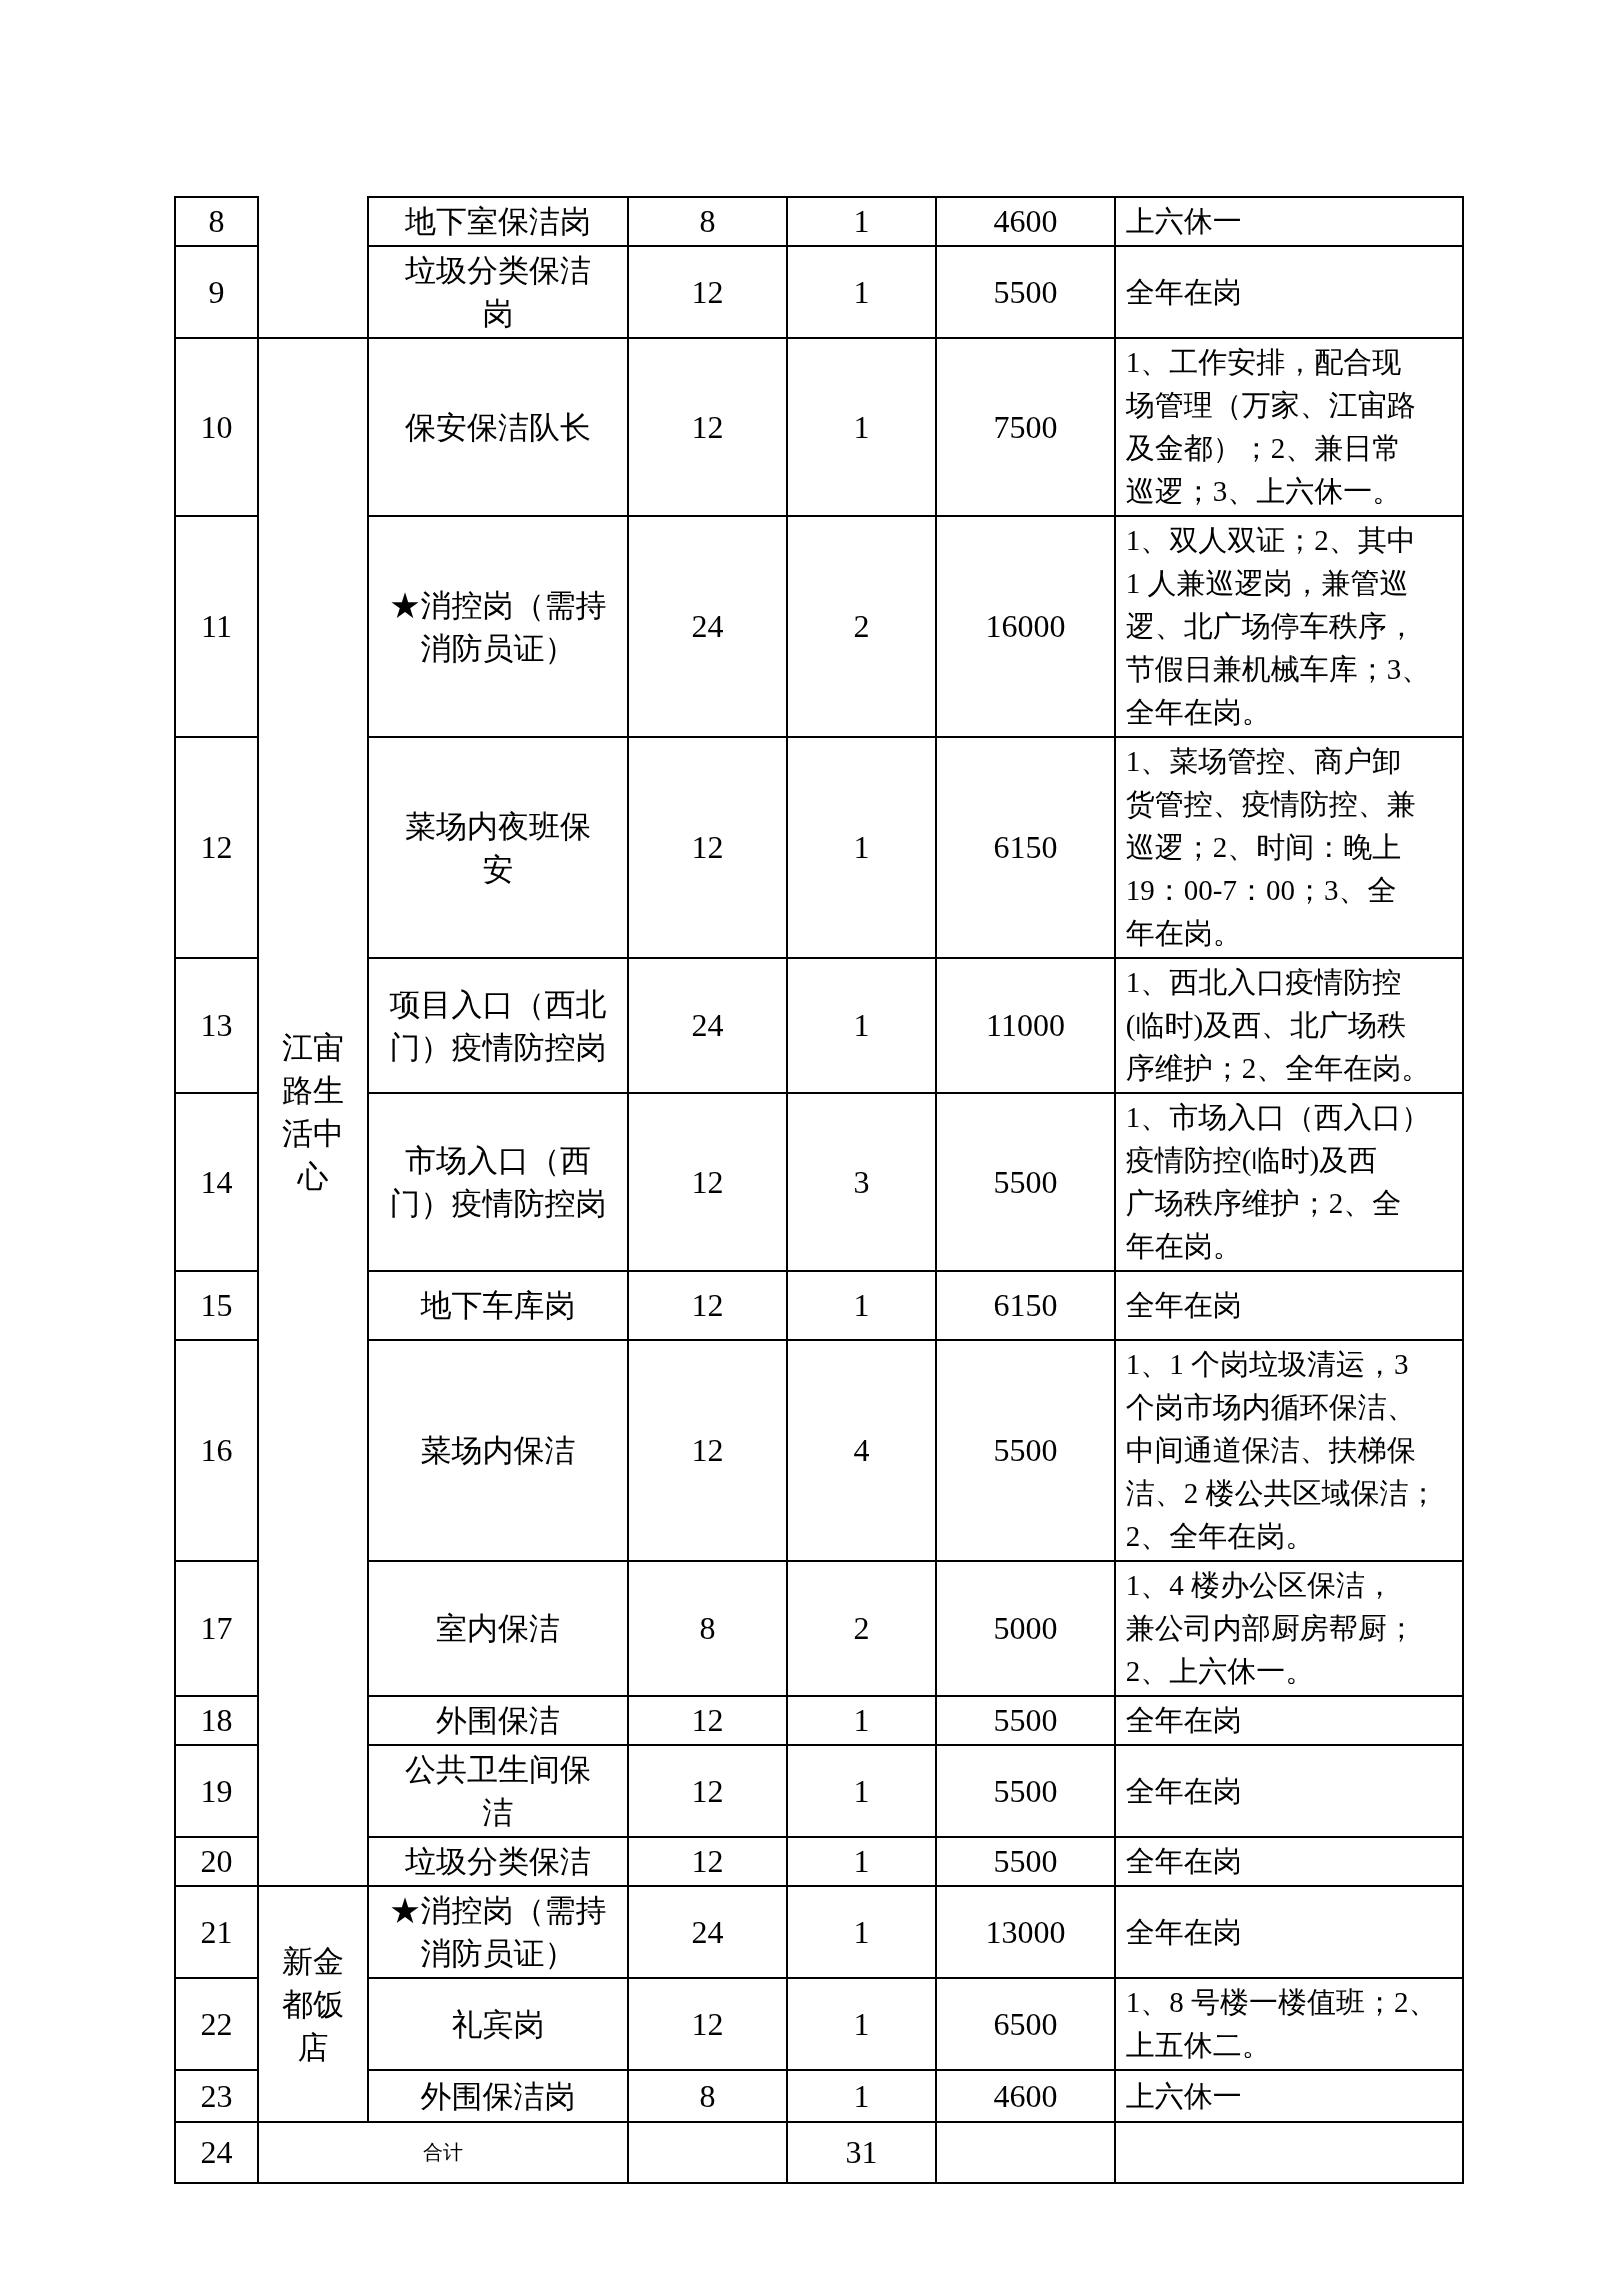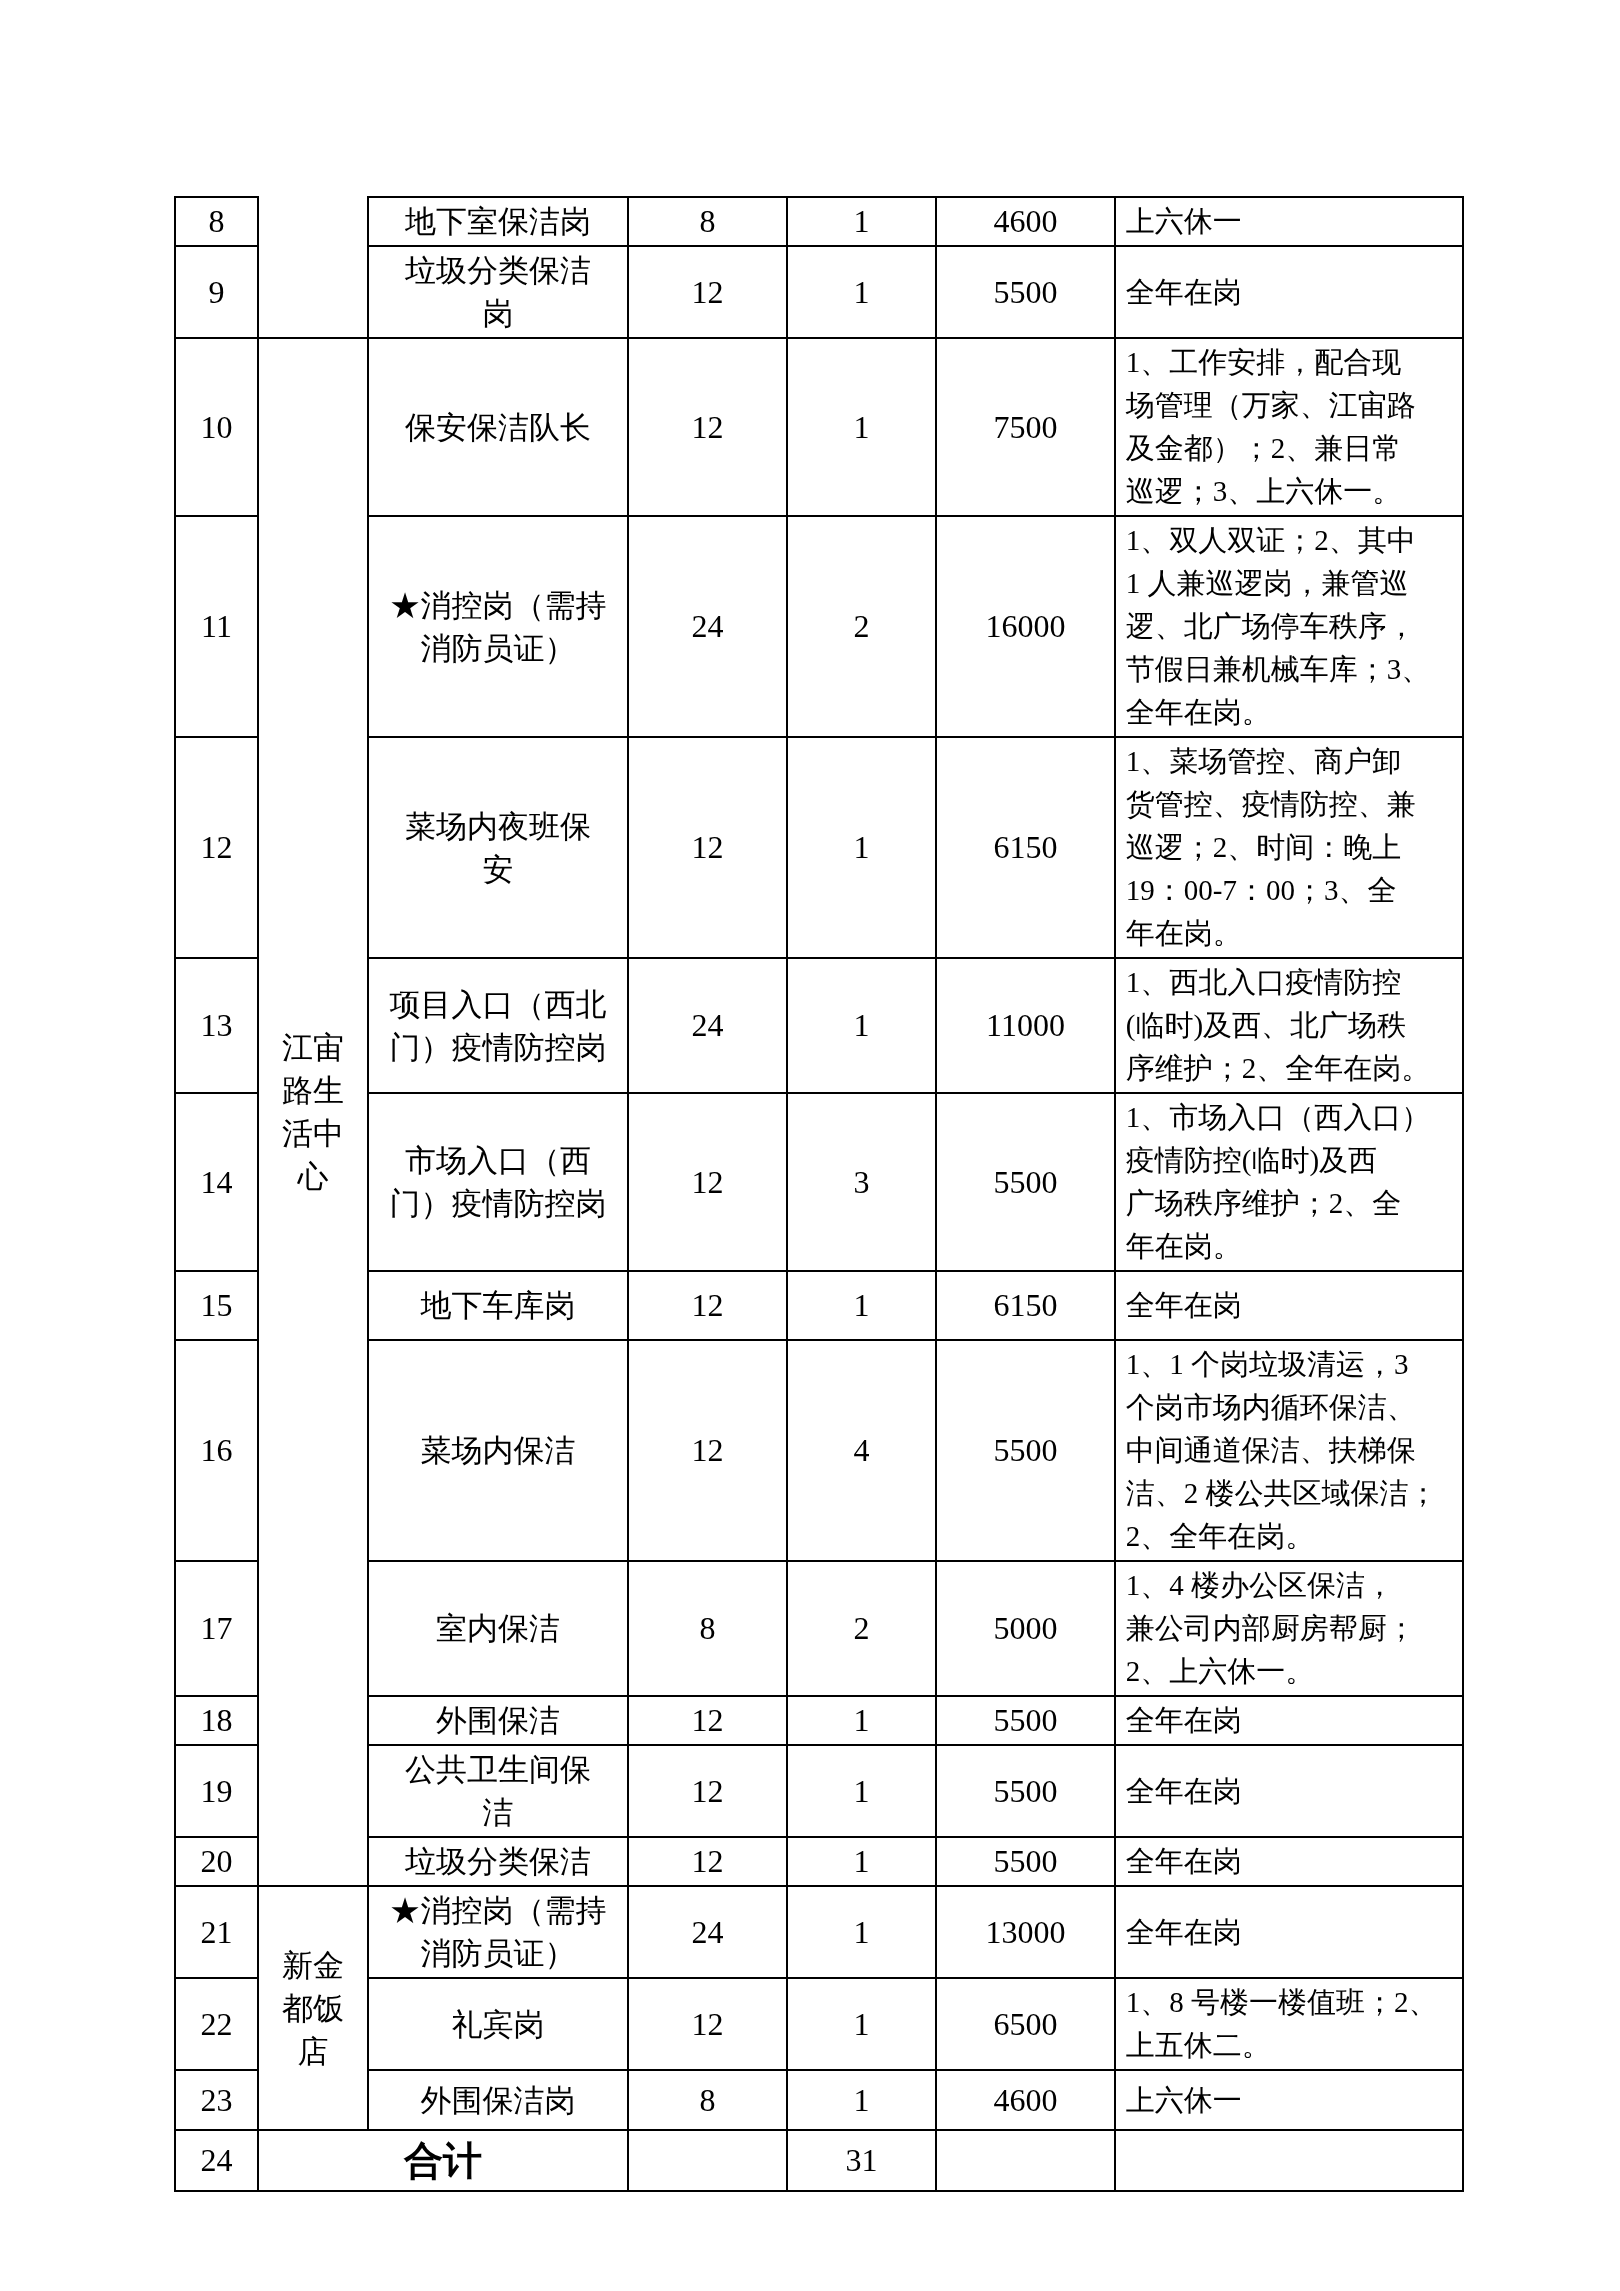--- a/index.html
+++ b/index.html
@@ -24,21 +24,21 @@
   }
   td.num{font-size:32px;}
   td.pos{white-space:pre-line;padding:2px 7.8px;}
   td.grp{padding:2px 22.5px;}
   td.grp.no-top{border-top:none;}
   td.notes{
     text-align:left;white-space:pre-line;
     font-size:29px;line-height:43px;
     padding:2px 9.8px;
   }
-  td.total-label{font-size:39px;font-weight:bold;}
+  td.total-label{font-size:20px;}
   tr:last-child td{border-bottom-width:2.9px;}
 </style>
 </head>
 <body>
 
 <table class="doc-table">
   <colgroup>
     <col style="width:83px">
       <col style="width:110px">
       <col style="width:260px">
@@ -194,21 +194,21 @@
       </tr>
       <tr style="height: 89px;">
         <td class="num">22</td>
         <td class="pos">礼宾岗</td>
         <td class="num">12</td>
         <td class="num">1</td>
         <td class="num">6500</td>
         <td class="notes">1、8 号楼一楼值班；2、
 上五休二。</td>
       </tr>
-      <tr style="height: 60px;">
+      <tr style="height: 52px;">
         <td class="num">23</td>
         <td class="pos">外围保洁岗</td>
         <td class="num">8</td>
         <td class="num">1</td>
         <td class="num">4600</td>
         <td class="notes">上六休一</td>
       </tr>
       <tr style="height: 61px;">
         <td class="num">24</td>
         <td class="total-label" colspan="2">合计</td>

